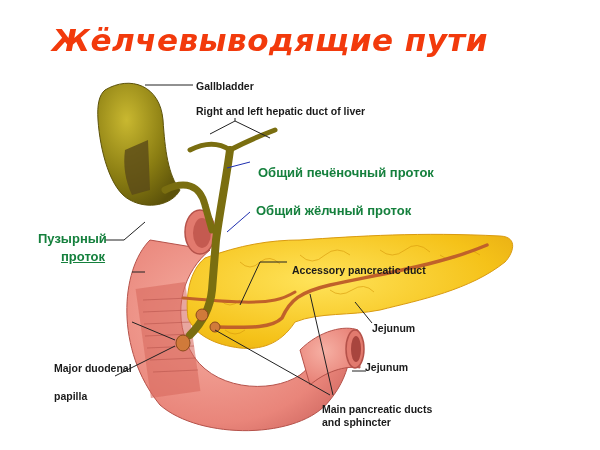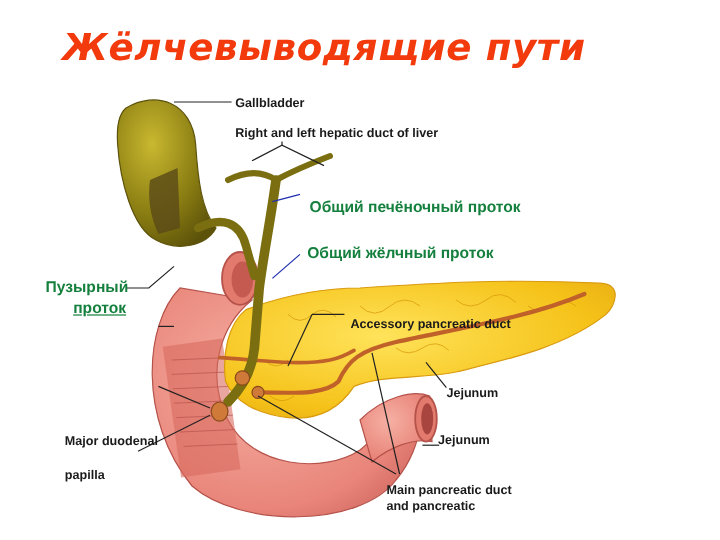--- a/index.html
+++ b/index.html
@@ -116,16 +116,16 @@
 
 <div class="lbl" style="left:196px;top:80px;">Gallbladder</div>
 <div class="lbl" style="left:196px;top:105px;">Right and left hepatic duct of liver</div>
 <div class="ru" style="left:258px;top:166px;">Общий печёночный проток</div>
 <div class="ru" style="left:256px;top:204px;">Общий жёлчный проток</div>
 <div class="ru" style="left:38px;top:232px;">Пузырный</div>
 <div class="ru" style="left:61px;top:250px;text-decoration:underline;">проток</div>
 <div class="lbl" style="left:292px;top:240px;margin-top:24px;">Accessory pancreatic duct</div>
 <div class="lbl" style="left:372px;top:322px;">Jejunum</div>
 <div class="lbl" style="left:365px;top:361px;">Jejunum</div>
-<div class="lbl" style="left:322px;top:403px;">Main pancreatic duct</div>
-<div class="lbl" style="left:322px;top:416px;">and pancreatic</div>
+<div class="lbl" style="left:322px;top:403px;">Main pancreatic ducts</div>
+<div class="lbl" style="left:322px;top:416px;">and sphincter</div>
 <div class="lbl" style="left:54px;top:362px;">Major duodenal</div>
 <div class="lbl" style="left:54px;top:390px;text-align:center;">papilla</div>
 
 </body></html>

